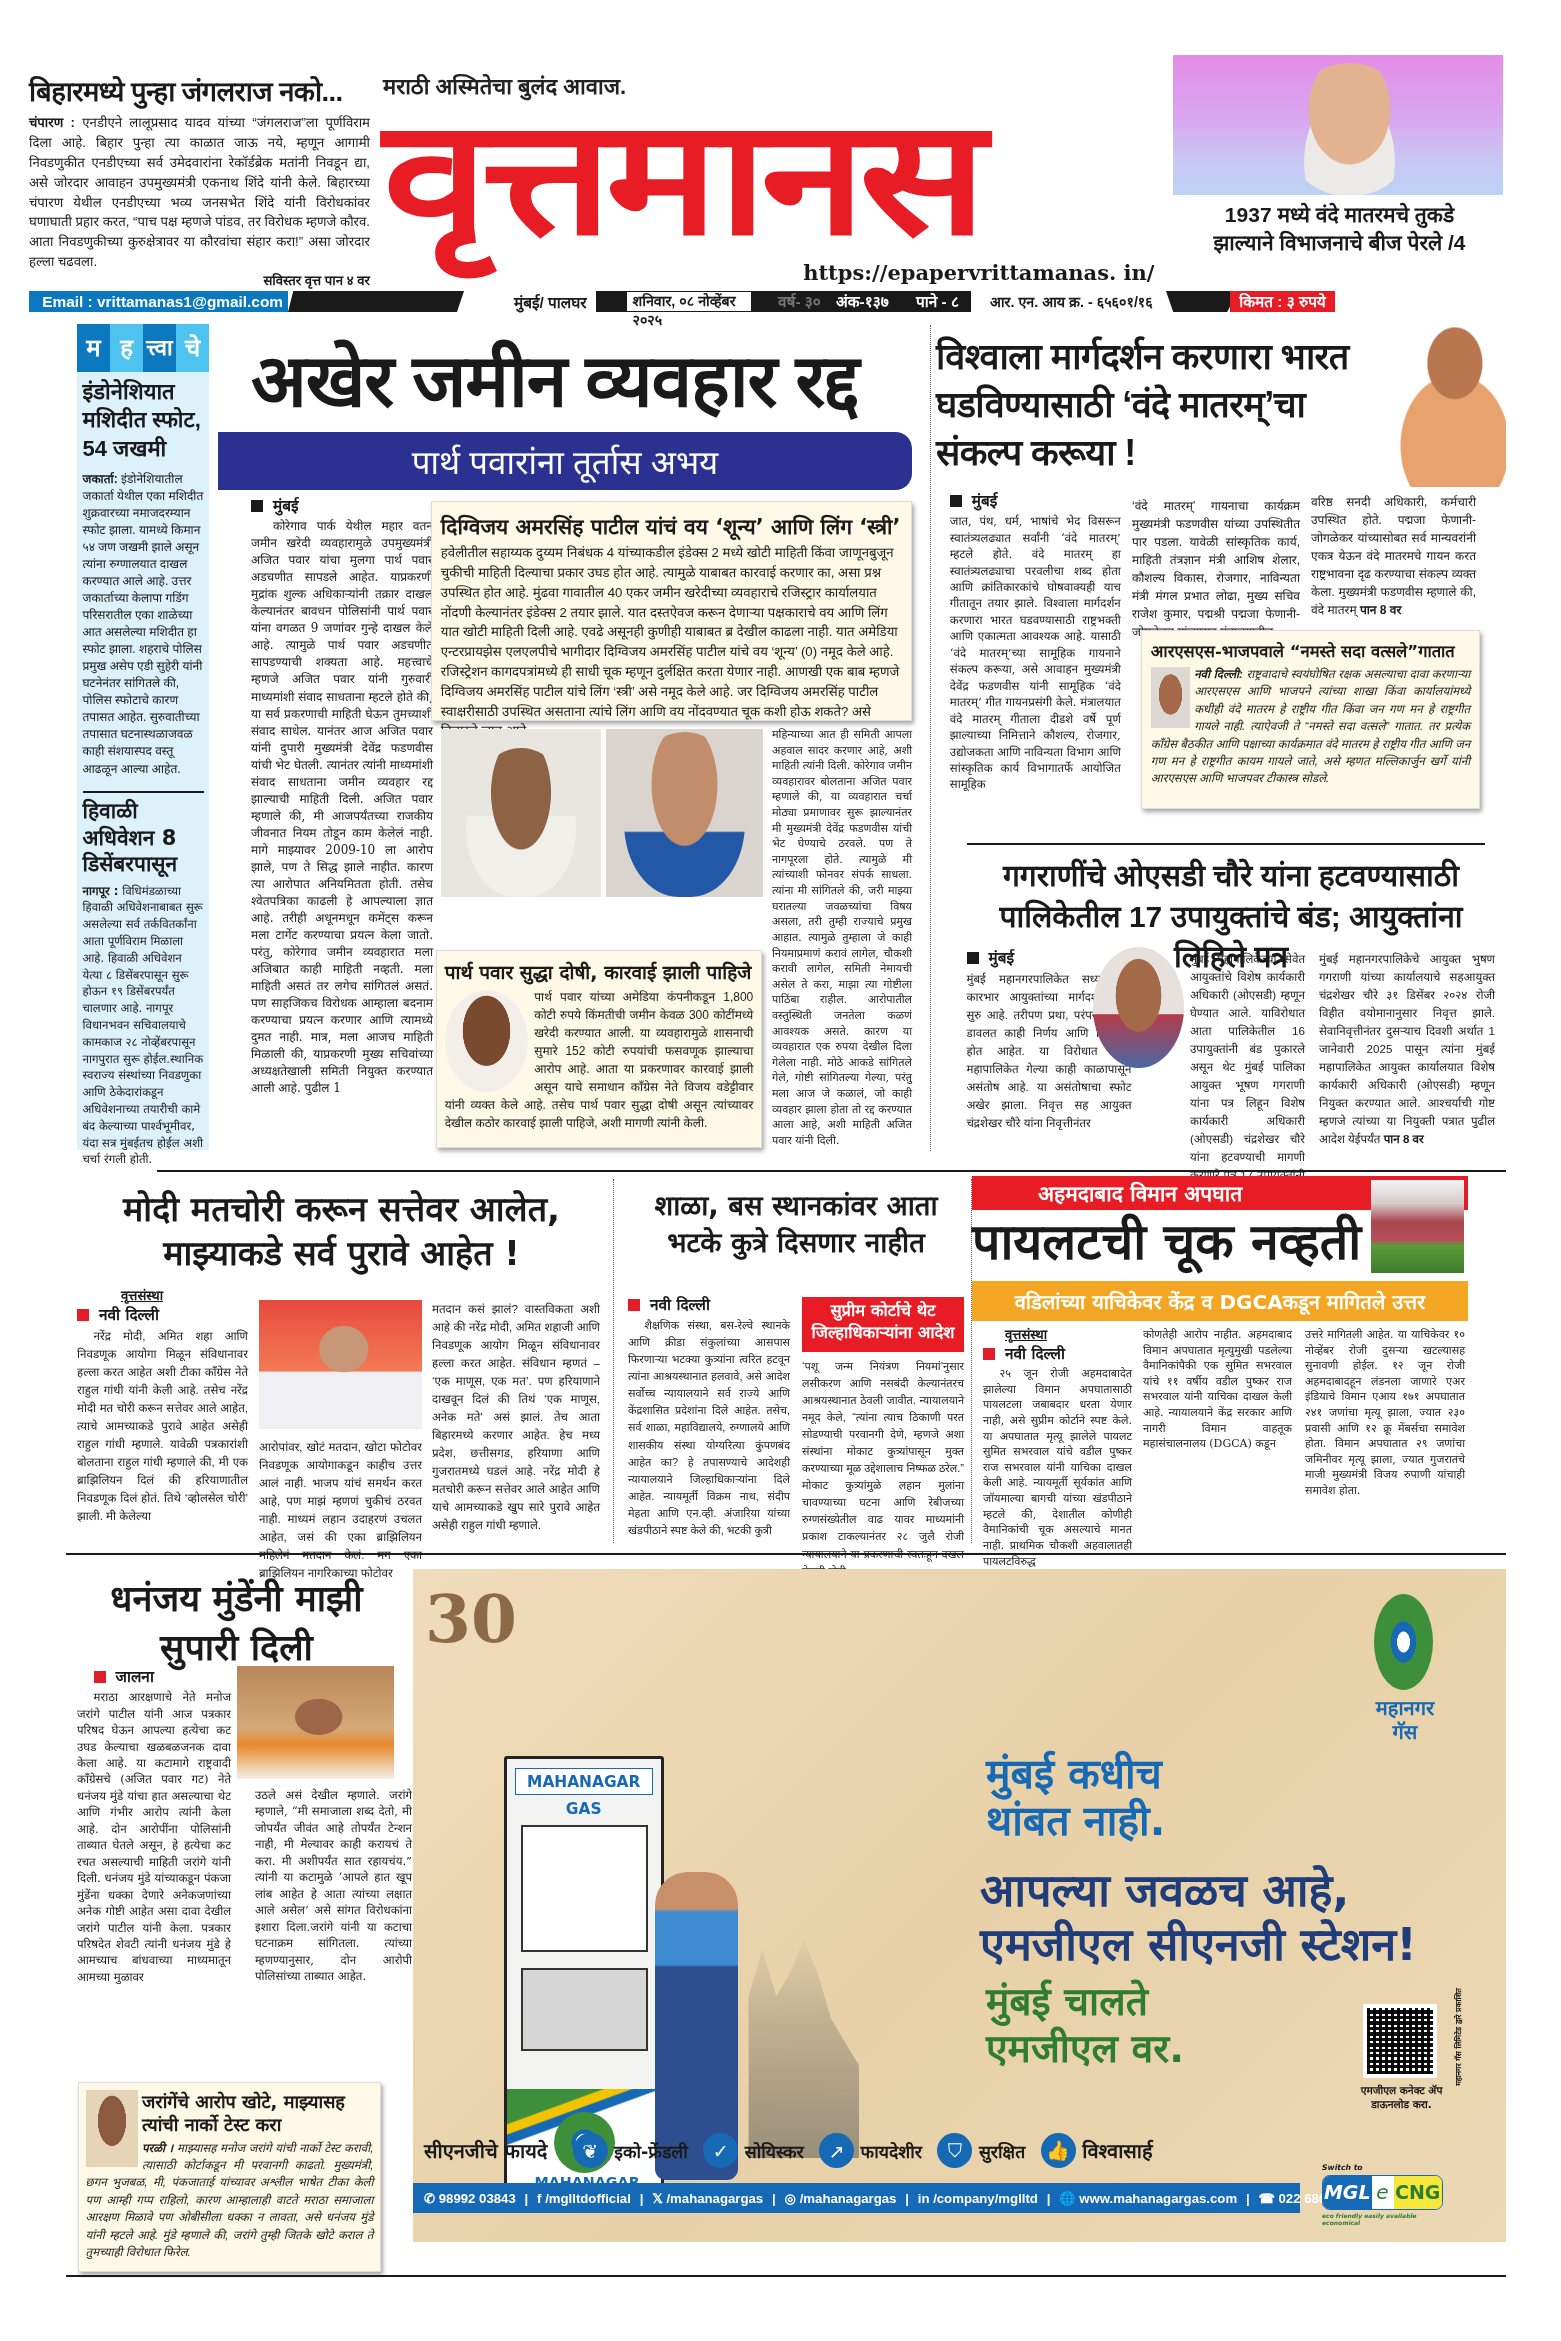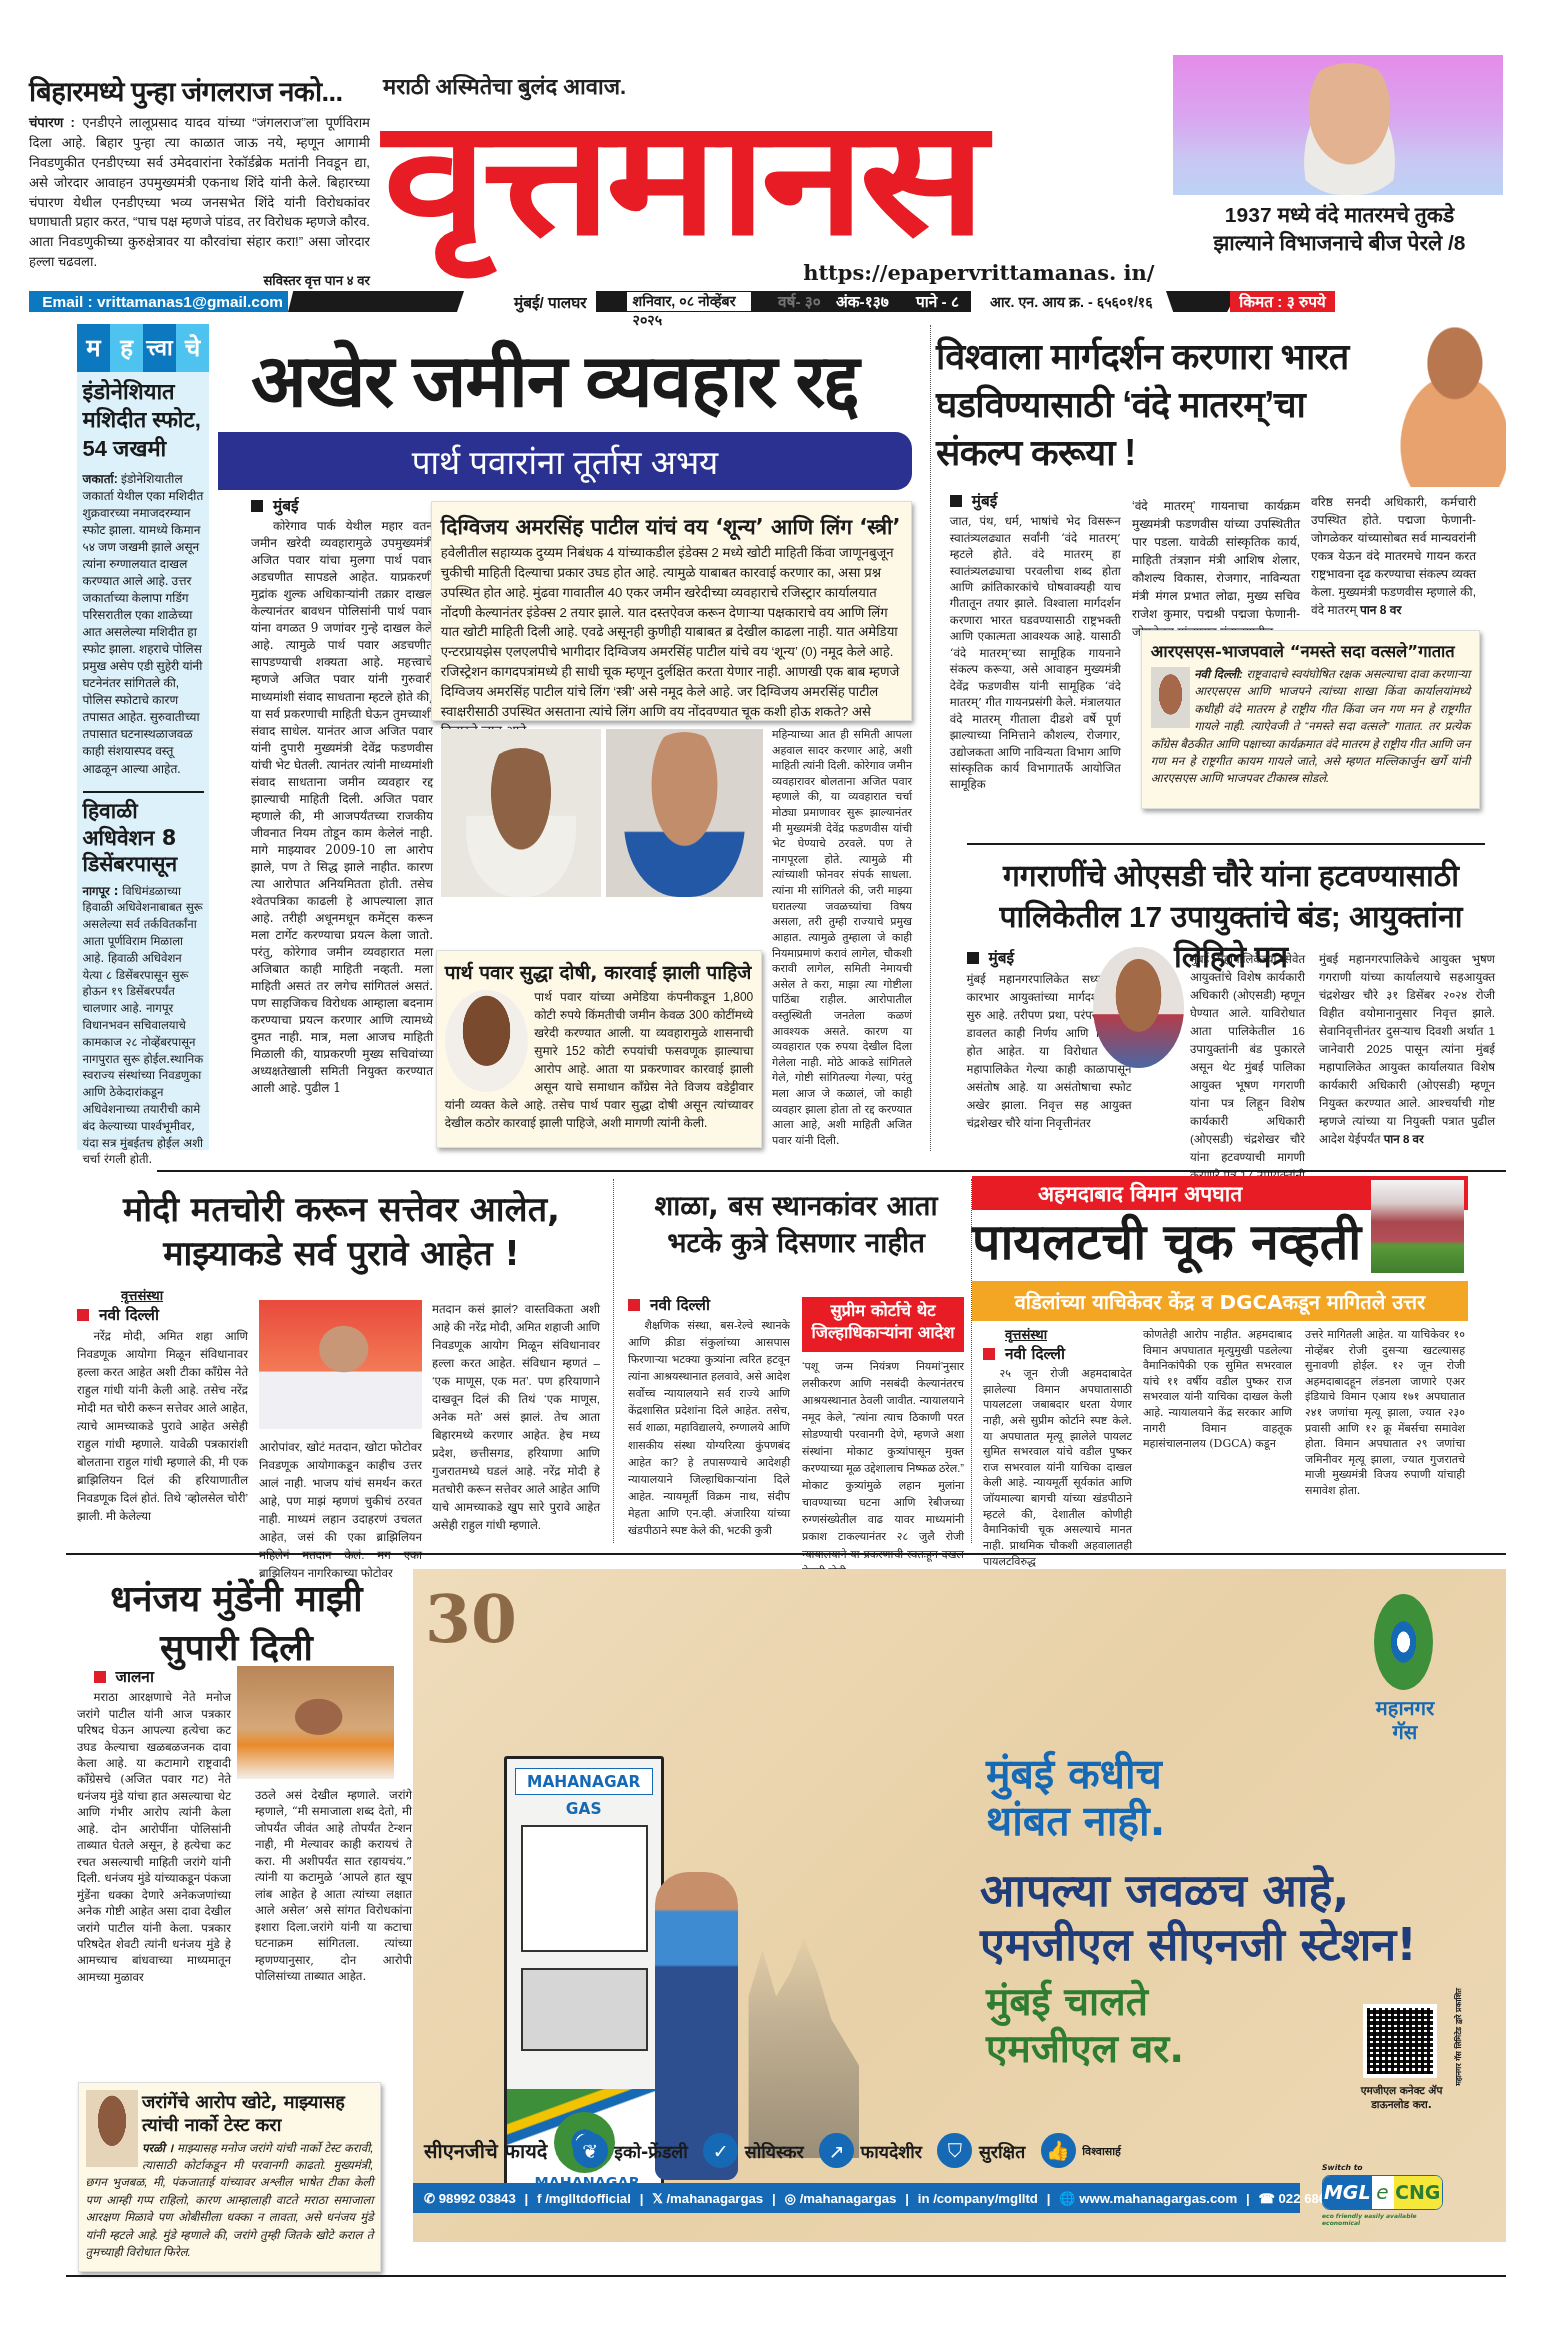--- a/index.html
+++ b/index.html
@@ -34,21 +34,21 @@
 <div class="abs" style="left:383px; top:66px; width:777px; height:242px;">
   <div class="cond" style="position:absolute; left:0; top:4.4px; font-size:22px; font-weight:bold; color:#222;">मराठी अस्मितेचा बुलंद आवाज.</div>
   <div style="position:absolute; left:0; top:29px; width:777px; height:165px; color:#e81c24; font-family:'DejaVu Sans', sans-serif; font-weight:900; font-size:160px; line-height:165px; letter-spacing:-5.5px; white-space:nowrap; transform:scaleX(1.18); transform-origin:left;">वृत्तमानस</div>
   <div class="serif" style="position:absolute; right:5.5px; top:194px; font-size:21px; font-weight:bold;">https://epapervrittamanas. in/</div>
 </div>
 
 <div class="abs" style="left:1173px; top:55px; width:333px;">
   <div class="photo" style="width:330px; height:140px; background:linear-gradient(180deg,#e48ce8 0%,#d9a6f0 45%,#c9c7f3 75%,#bcd2f5 100%);">
     <div class="face" style="width:127px; height:132px; background:radial-gradient(ellipse at 50% 35%, #e3b391 0 45%, transparent 46%), radial-gradient(ellipse at 50% 75%, #eceae6 0 50%, transparent 51%); margin-left:22px;"></div>
   </div>
-  <p class="cond" style="font-size:21px; font-weight:bold; text-align:center; line-height:1.35; margin-top:5.5px; padding:0 22px;">1937 मध्ये वंदे मातरमचे तुकडे झाल्याने विभाजनाचे बीज पेरले /8</p>
+  <p class="cond" style="font-size:21px; font-weight:bold; text-align:center; line-height:1.35; margin-top:5.5px; padding:0 22px;">1937 मध्ये वंदे मातरमचे तुकडे झाल्याने विभाजनाचे बीज पेरले /4</p>
 </div>
 
 <div class="abs" style="left:29px; top:291px; width:1478px; height:21px;">
   <div class="cond" style="position:absolute; left:0; top:0; width:259px; height:21px; background:#0b78bf; color:#fff; font-size:15.4px; font-weight:bold; padding-left:13.2px; line-height:21px;">Email : vrittamanas1@gmail.com</div>
   <div style="position:absolute; left:259px; top:0; width:176px; height:21px; background:#1a1a1a; clip-path:polygon(3% 0,100% 0,96% 100%,0 100%);"></div>
   <div class="cond" style="position:absolute; left:485px; top:1.1px; font-size:15.4px; font-weight:bold;">मुंबई/ पालघर</div>
   <div style="position:absolute; left:567px; top:0; width:375px; height:21px; background:#1a1a1a;"></div>
   <div class="cond" style="position:absolute; left:598px; top:1.1px; width:124px; height:19px; background:#fff; font-size:14.3px; font-weight:bold; line-height:19px; padding-left:5.5px;">शनिवार, ०८ नोव्हेंबर २०२५</div>
   <div class="cond" style="position:absolute; left:749px; top:0; color:#737373; font-size:15.4px; font-weight:bold; line-height:21px;">वर्ष- ३०</div>
   <div class="cond" style="position:absolute; left:807px; top:0; color:#fff; font-size:15.4px; font-weight:bold; line-height:21px;">अंक-१३७</div>
@@ -306,21 +306,21 @@
     <span style="display:flex; align-items:center; gap:6.6px;">
         <span style="width:35px; height:35px; border-radius:50%; background:#1669b4; color:#fff; font-size:19px; display:flex; align-items:center; justify-content:center;">↗</span>
         <b style="font-size:17.6px;">फायदेशीर</b>
       </span>
     <span style="display:flex; align-items:center; gap:6.6px;">
         <span style="width:35px; height:35px; border-radius:50%; background:#1669b4; color:#fff; font-size:19px; display:flex; align-items:center; justify-content:center;">⛉</span>
         <b style="font-size:17.6px;">सुरक्षित</b>
       </span>
     <span style="display:flex; align-items:center; gap:6.6px;">
         <span style="width:35px; height:35px; border-radius:50%; background:#1669b4; color:#fff; font-size:19px; display:flex; align-items:center; justify-content:center;">👍</span>
-        <b style="font-size:11px;">विश्वासार्ह</b>
+        <b style="font-size:20px;">विश्वासार्ह</b>
       </span>
   </div>
 
   <div style="position:absolute; left:0; top:614px; width:887px; height:30px; background:#1669b4; color:#fff; display:flex; align-items:center; gap:8.8px; padding-left:11px; font-family:'Liberation Sans', sans-serif; font-weight:bold; font-size:13.2px; white-space:nowrap;">
     <span><span>✆</span> <span>98992 03843</span></span>
       <span>|</span>
     <span><span>f</span> <span>/mglltdofficial</span></span>
       <span>|</span>
     <span><span>𝕏</span> <span>/mahanagargas</span></span>
       <span>|</span>

